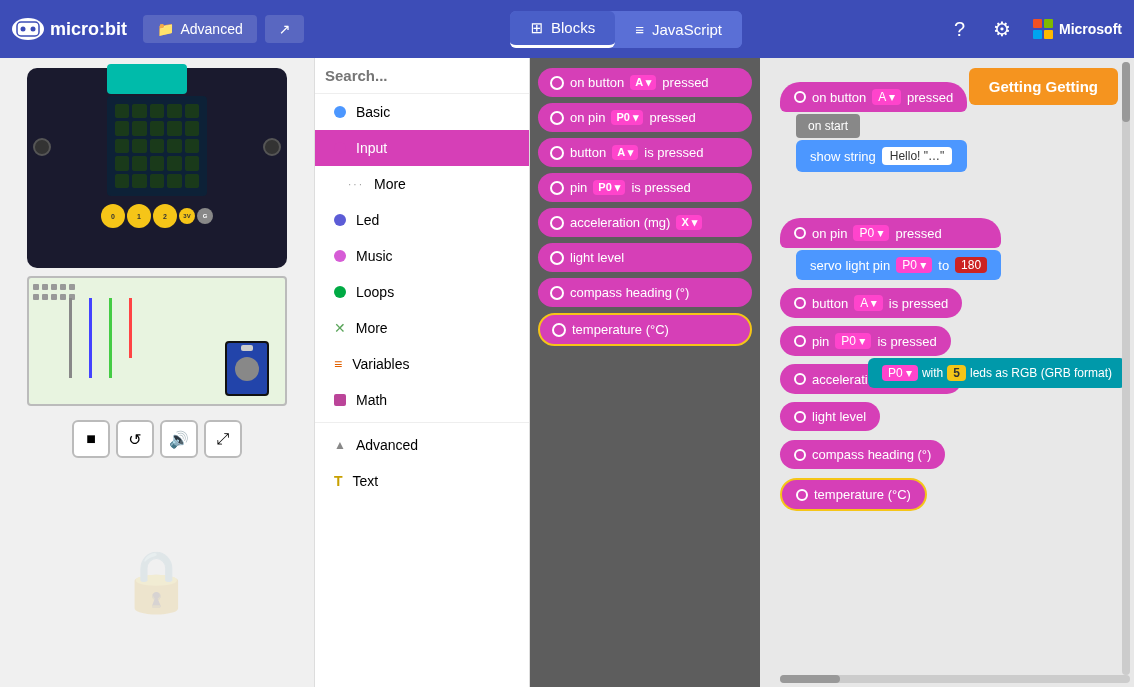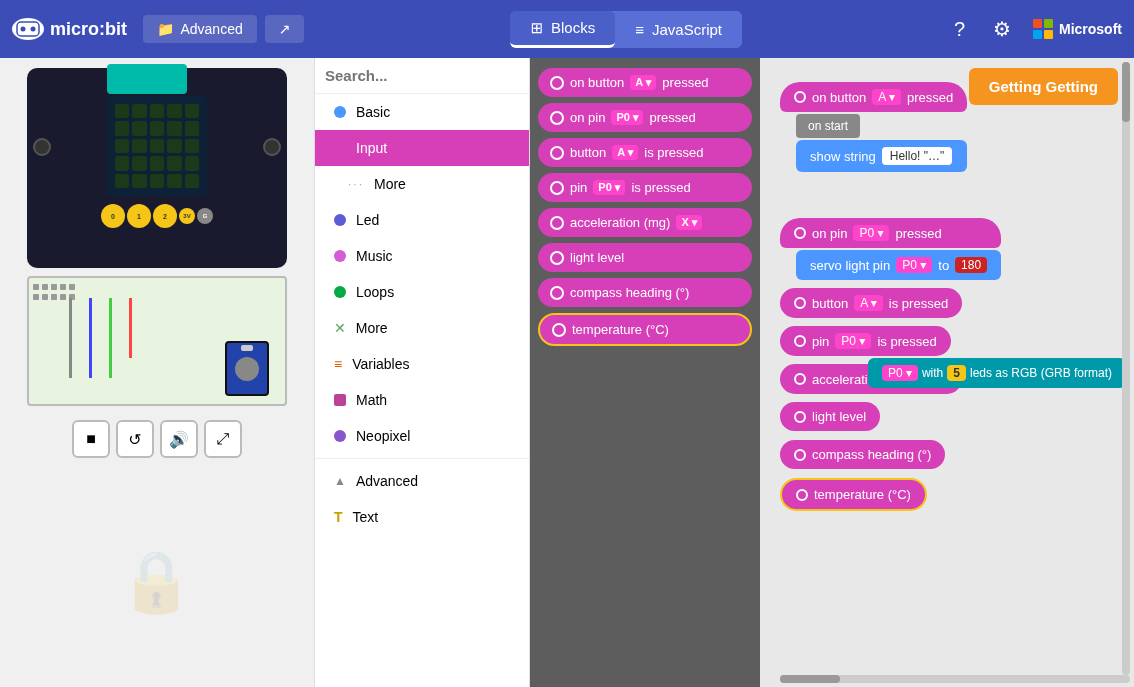--- a/index.html
+++ b/index.html
@@ -435,24 +435,20 @@
       <span>More</span>
     </div>
     <div class="cat-item">
       <span style="color:#e06000; font-size:14px;">≡</span>
       <span>Variables</span>
     </div>
     <div class="cat-item">
       <span style="display:inline-block; width:12px; height:12px; background:#bb4499; border-radius:2px;"></span>
       <span>Math</span>
     </div>
-    <div class="cat-item">
-      <span class="cat-dot cat-color-neopixel"></span>
-      <span>Neopixel</span>
-    </div>
     <div class="sidebar-divider"></div>
     <div class="cat-item">
       <span style="color:#888; font-size:12px;">▲</span>
       <span>Advanced</span>
     </div>
     <div class="cat-item">
       <span style="color:#c8a000; font-size:14px; font-weight:bold;">T</span>
       <span>Text</span>
     </div>
   </div>

